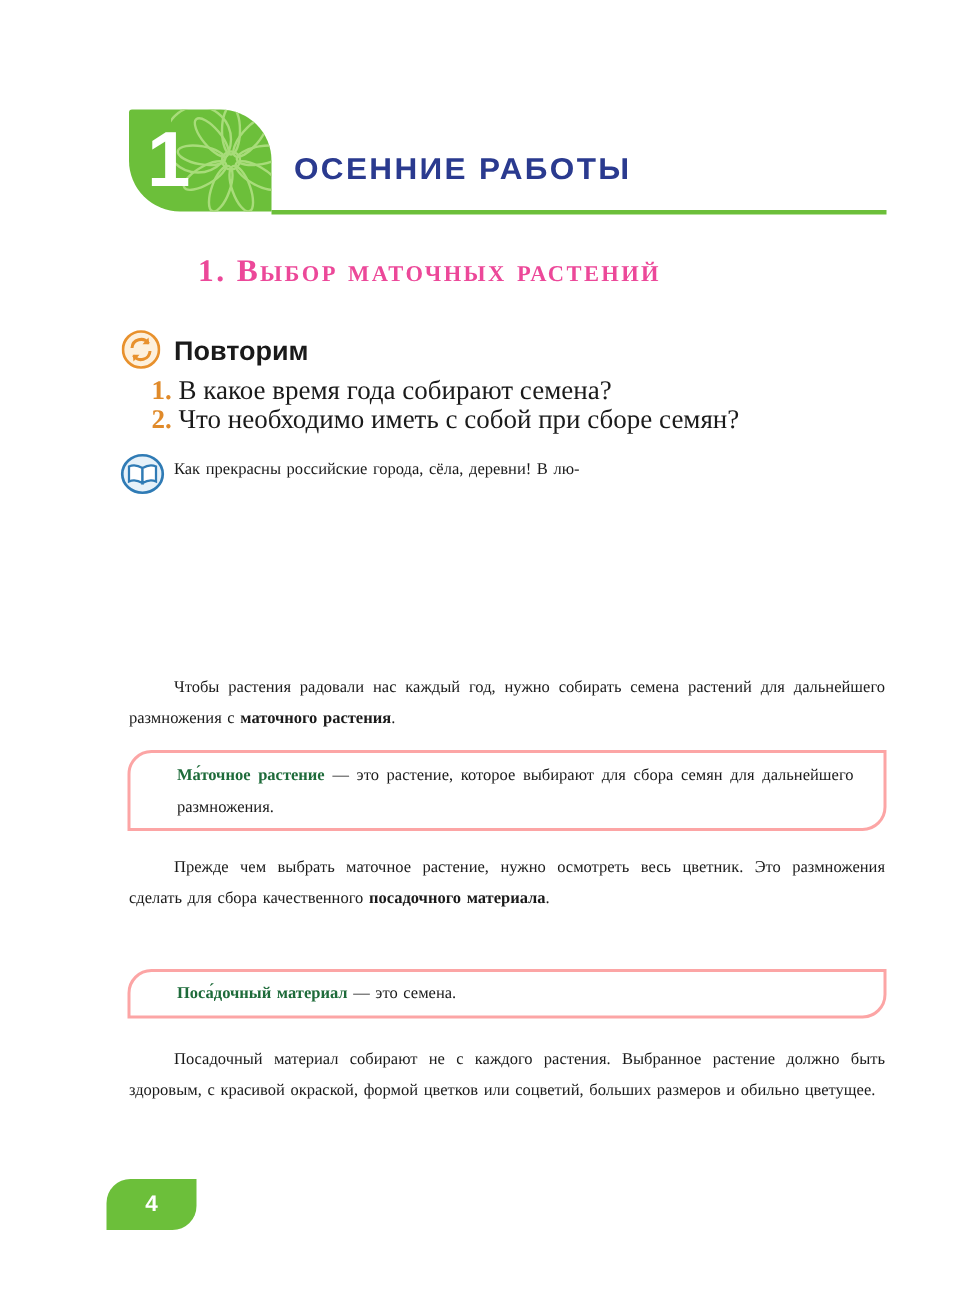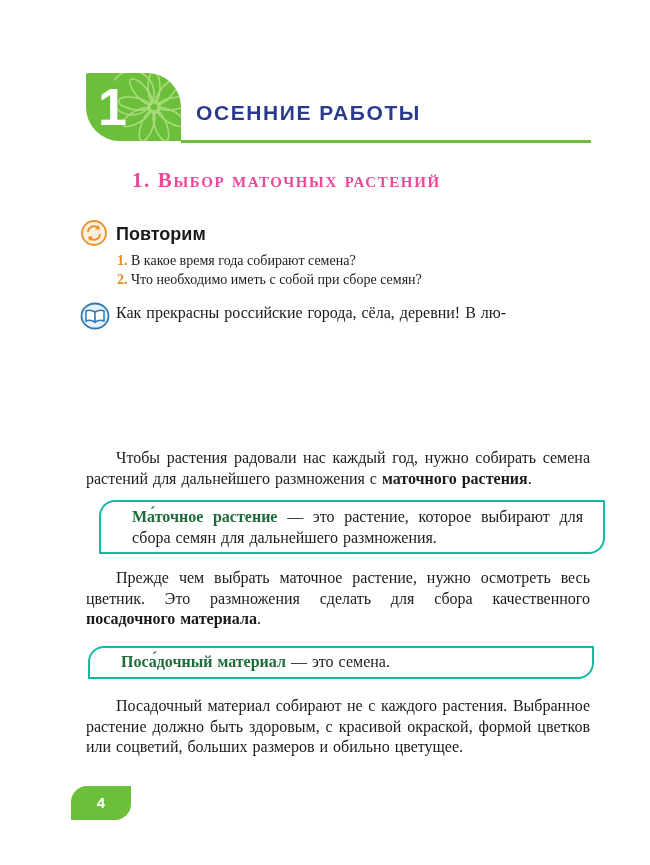--- a/index.html
+++ b/index.html
@@ -41,43 +41,42 @@
       font-variant: small-caps; letter-spacing: 1.6px; margin-left: 44px;
     }
 
     
     .repeat-icon { left: 81px; top: 220px; width: 26px; height: 26px; }
     .repeat-label {
       left: 116px; top: 224px;
       font-family: "Liberation Sans", "DejaVu Sans", sans-serif;
       font-weight: bold; font-size: 18px; color: #1a1a1a;
     }
-    .questions { left: 117px; top: 251px; font-size: 14px; line-height: 19px; }
+    .questions { left: 101px; top: 251px; font-size: 18px; line-height: 19px; }
     .q-num { color: #e08a2a; font-weight: bold; }
 
     
     .read-icon { left: 80px; top: 302px; width: 30px; height: 28px; }
-    .para { font-size: 16px; line-height: 20.5px; text-align: justify; word-spacing: 1px; font-family: Liberation Serif, serif; }
+    .para { font-size: 11px; line-height: 20.5px; text-align: justify; word-spacing: 1px; font-family: Liberation Serif, serif; }
     .p1 { left: 86px; top: 303px; width: 504px; }
     .p1 .first-line { display: block; padding-left: 30px; }
     .p1 .second-line { display: block; padding-left: 30px; }
     .indent { text-indent: 30px; }
 
     .p2 { left: 86px; top: 448px; width: 504px; }
 
     
     .def-box {
-      border: 2px solid #14b8a6;
+      border: 2px solid #fca5a5;
       border-top-left-radius: 16px;
       border-bottom-right-radius: 16px;
       box-sizing: border-box;
-      margin-left: 14px;
     }
     .def1 { left: 85px; top: 500px; width: 506px; height: 54px; padding: 5px 20px 0 31px; }
-    .def2 { left: 74px; top: 646px; width: 506px; height: 33px; padding: 4px 20px 0 31px; }
+    .def2 { left: 85px; top: 646px; width: 506px; height: 33px; padding: 4px 20px 0 31px; }
     .def-term { color: #1e6b3a; font-weight: bold; }
 
     .p3 { left: 86px; top: 568px; width: 504px; }
     .p4 { left: 86px; top: 696px; width: 504px; }
 
     
     .page-num {
       left: 71px; top: 786px; width: 60px; height: 34px;
       background: #6cbf3a;
       border-top-left-radius: 16px;

